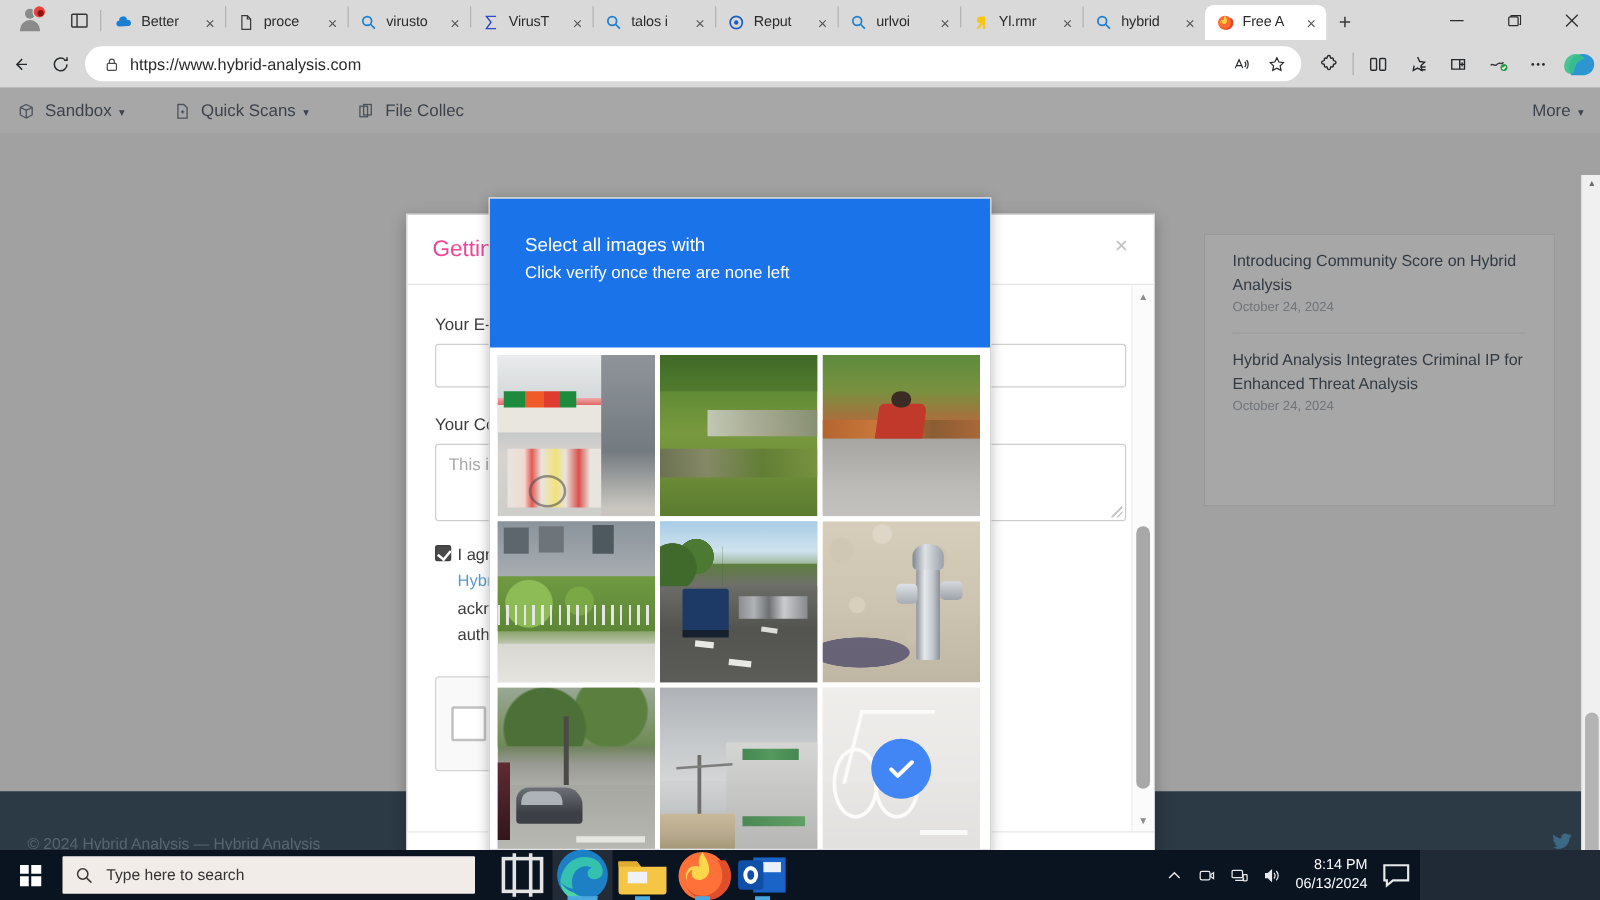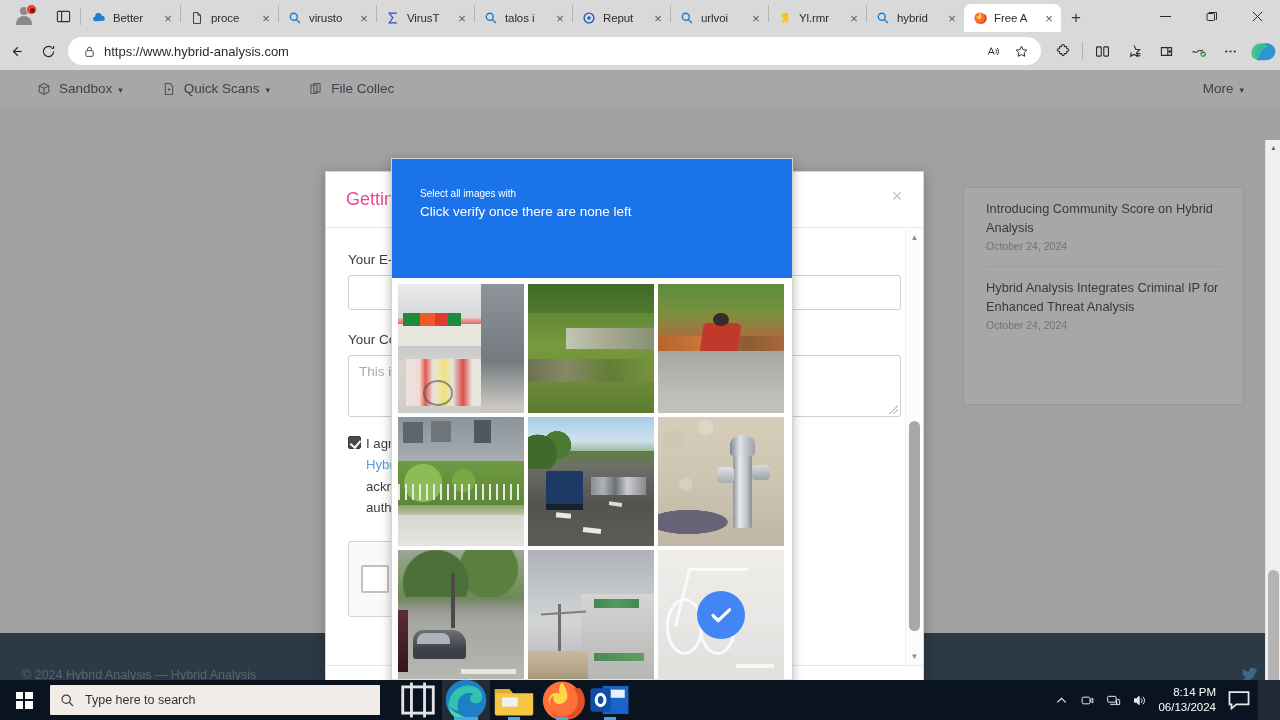--- a/index.html
+++ b/index.html
@@ -114,21 +114,21 @@
   .copilot-ico { width: 34px; height:32px; display:flex; align-items:center; justify-content:center;}
 
   
   .viewport {
     position: absolute; left: 0; top: 70px; width: 1280px; height: 610px;
     background: #f4f4f4; overflow: hidden;
   }
   .ha-nav {
     position: absolute; left:0; top: 0; width: 1280px; height: 37px;
     background: #ffffff;
-    display: flex; align-items: center; padding: 0 36px;
+    display: flex; align-items: center; padding: 0 13px;
     font-size: 13.5px; color: #3c4858;
   }
   .ha-nav-item {
     display: flex; align-items: center; margin-right: 38px; white-space: nowrap;
   }
   .ha-nav-item .nico { width: 16px; height: 16px; margin-right: 7px; display:flex;align-items:center;justify-content:center;}
   .ha-nav-item .nico svg { width:14px;height:14px; }
   .caret { margin-left: 6px; font-size: 9px; position: relative; top: 1px; }
   .ha-nav-spacer { flex: 1 1 auto; }
   .ha-nav-more { margin-right: 0; text-align: right; }
@@ -246,21 +246,21 @@
   
   .rc-challenge {
     position: absolute; left: 391px; top: 88px; width: 402px; height: 578px;
     background: #fff; border: 1px solid #d3d3d3;
     box-shadow: 0 2px 10px rgba(0,0,0,0.28);
     display: flex; flex-direction: column;
   }
   .rc-head {
     background: #1a73e8; height: 123px; padding: 29px 28px 0 28px; color: #fff;
   }
-  .rc-head-1 { font-size: 10px; font-weight: 400; }
+  .rc-head-1 { font-size: 15px; font-weight: 400; }
   .rc-head-2 { font-size: 26px; font-weight: 700; line-height: 1.18; margin-top: 2px; letter-spacing: -0.2px;}
   .rc-head-3 { font-size: 13.5px; margin-top: 5px; }
   .rc-grid-wrap { padding: 6px 6px 0 6px; flex: 1 1 auto;}
   .rc-grid {
     display: grid; grid-template-columns: repeat(3, 126px);
     grid-template-rows: repeat(3, 129px); gap: 4px;
     width: 386px;
   }
   .rc-tile { position: relative; overflow: hidden; cursor: pointer; }
   .rc-tile .tilecap { position:absolute; left:0; top:0; width:100%; height:100%; }
@@ -406,21 +406,21 @@
   .t9bike{position:absolute;left:6%;top:26%;width:56%;height:56%;}
   .t9bike::before,.t9bike::after{content:'';position:absolute;bottom:2%;width:44%;height:70%;
     border: 3px solid #f2f0eb; border-radius:50%;}
   .t9bike::before{left:0;} .t9bike::after{right:0;}
   .t9frame{position:absolute;left:18%;top:14%;width:48%;height:46%;
     border-left: 3px solid #f2f0eb; border-top: 3px solid #f2f0eb; transform: skewX(-14deg);}
   .t9line{position:absolute;left:62%;top:88%;width:30%;height:3%;background:#e9e6e0;}
 
   
   .taskbar {
-    position: absolute; left: 0; top: 680px; width: 1258px; height: 40px;
+    position: absolute; left: 0; top: 680px; width: 1136px; height: 40px;
     background: #0a1420; display: flex; align-items: center;
   }
   .tb-start { width: 48px; height: 40px; display:flex;align-items:center;justify-content:center;}
   .start-glyph { width: 17px; height: 17px; display:grid; grid-template-columns:1fr 1fr; grid-template-rows:1fr 1fr; gap:2px;}
   .start-glyph i { background: #fff; display:block; }
   .tb-search {
     width: 330px; height: 30px; background: #f2ece9; border-radius: 1px;
     display:flex; align-items:center; padding: 0 10px; margin-left: 2px;
   }
   .tb-search svg { width: 15px; height: 15px; color:#3a3a3a; flex:0 0 15px;}

